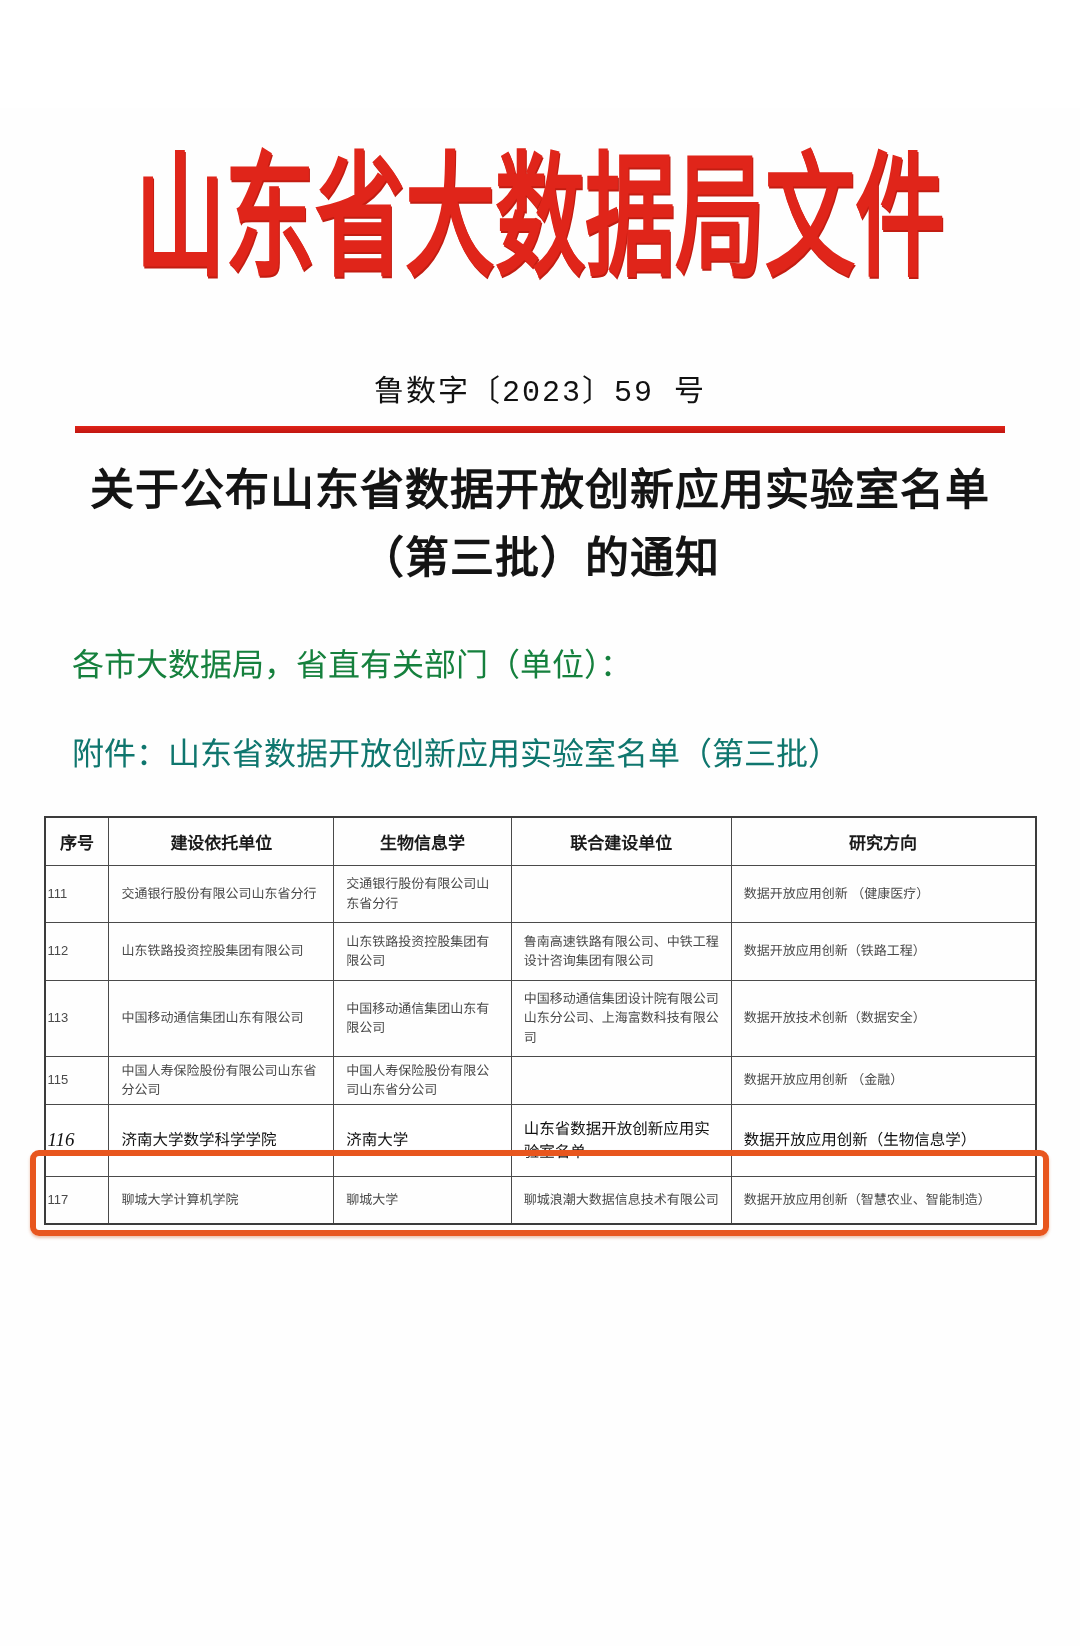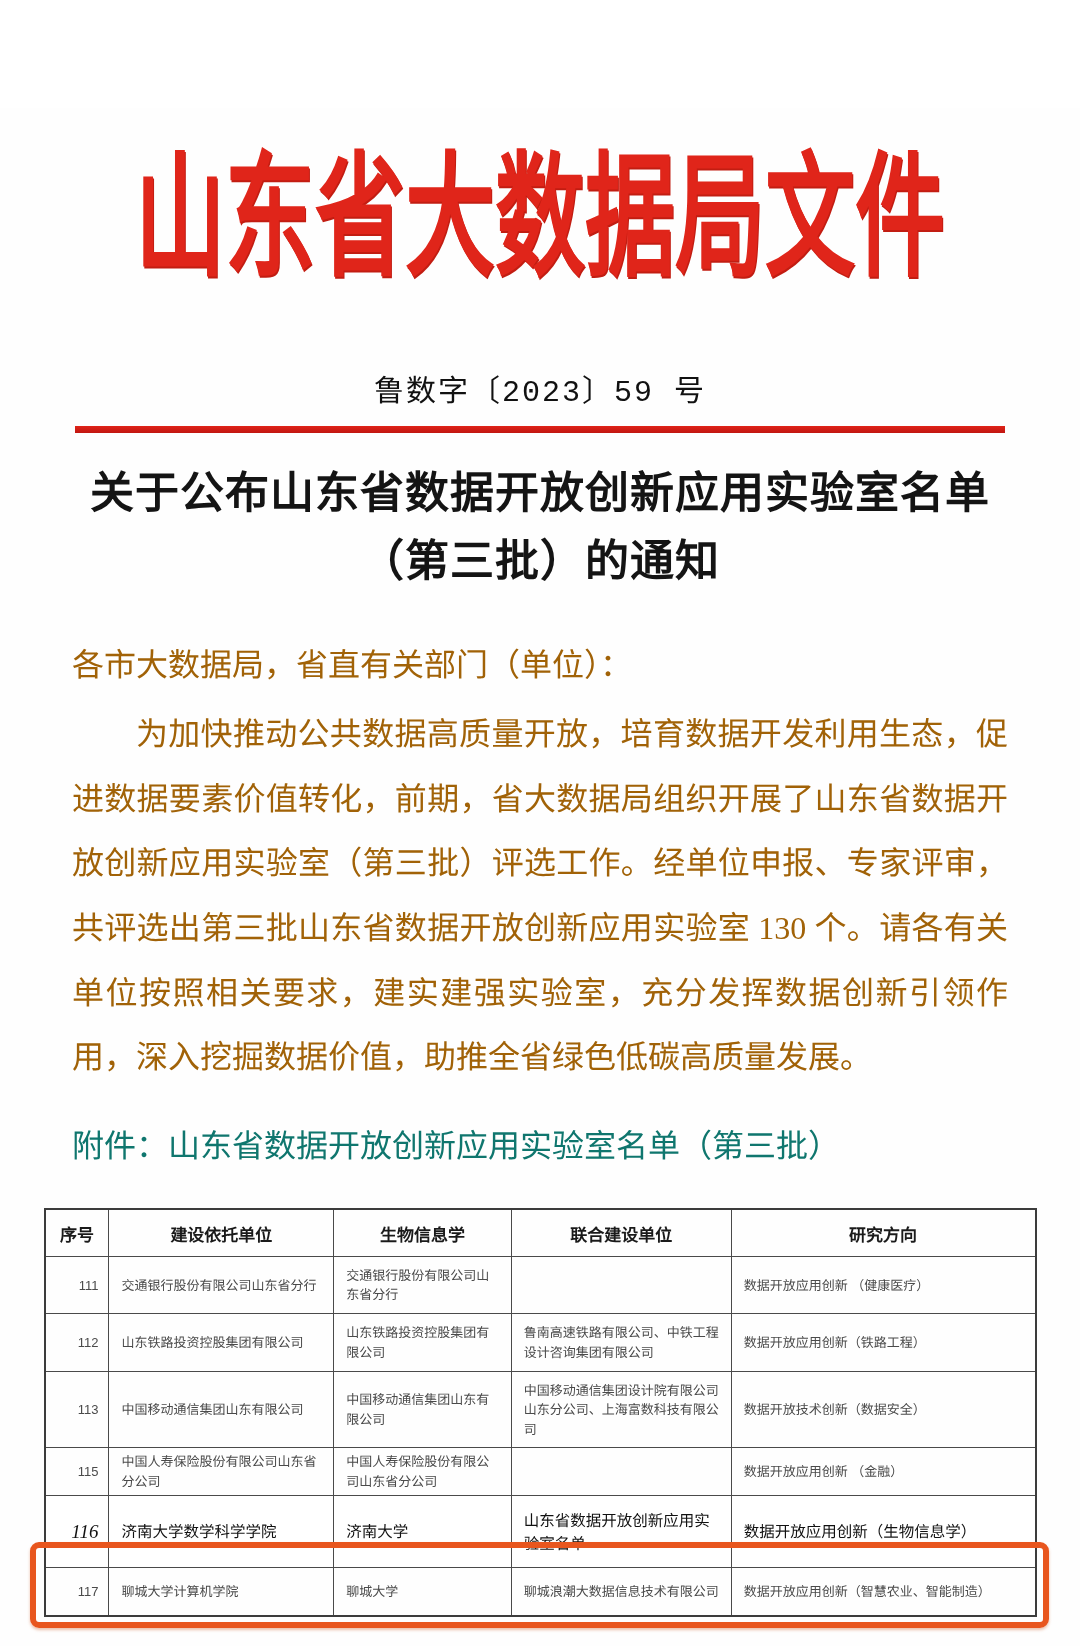--- a/index.html
+++ b/index.html
@@ -43,30 +43,30 @@
 
   
   .notice-title{
     margin-top:26px;
     text-align:center;
     font-weight:bold;
     font-size:44px;
     line-height:1.55;
     color:#141414;
     letter-spacing:1px;
-    font-family:Liberation Sans, sans-serif;
+    font-family:Liberation Mono, monospace;
   }
 
   
   .body-text{
     width:936px;
     margin:38px auto 0 auto;
     font-size:32px;
     line-height:2.02;
-    color:#a16207;
+    color:#15803d;
     filter:blur(0.2px);
   }
   .salutation{margin-bottom:4px;}
   .paragraph{
     text-indent:2em;
     text-align:justify;
   }
   .attachment-line{
     width:936px;
     margin:30px auto 0 auto;
@@ -104,21 +104,21 @@
   .lab-table td{
     border:1px solid #4a4a4a;
     font-family:"Liberation Sans", sans-serif;
     font-size:13px;
     color:#4a4a4a;
     padding:4px 12px;
     vertical-align:middle;
     line-height:1.5;
     filter:blur(0.45px);
   }
-  .lab-table td.cell-no{text-align:right;padding:4px 10px;}
+  .lab-table td.cell-no{text-align:left;padding:4px 2px;}
   .lab-table tr.h-head{height:48px;}
   .lab-table tr.h-r0{height:57px;}
   .lab-table tr.h-r1{height:58px;}
   .lab-table tr.h-r2{height:76px;}
   .lab-table tr.h-r3{height:57px;}
   .lab-table tr.h-r4{height:46px;}
   .lab-table tr.h-r5{height:72px;}
   .lab-table tr.h-r6{height:48px;}
   .lab-table tr.highlight-row td{
     font-family:"Liberation Serif", serif;
@@ -152,21 +152,20 @@
 
   <div class="red-rule"></div>
 
   <div class="notice-title">
     <div>关于公布山东省数据开放创新应用实验室名单</div>
     <div>（第三批）的通知</div>
   </div>
 
   <div class="body-text">
     <div class="salutation">各市大数据局，省直有关部门（单位）：</div>
-    <div class="paragraph">为加快推动公共数据高质量开放，培育数据开发利用生态，促进数据要素价值转化，前期，省大数据局组织开展了山东省数据开放创新应用实验室（第三批）评选工作。经单位申报、专家评审，共评选出第三批山东省数据开放创新应用实验室 130 个。请各有关单位按照相关要求，建实建强实验室，充分发挥数据创新引领作用，深入挖掘数据价值，助推全省绿色低碳高质量发展。</div>
   </div>
 
   <div class="attachment-line">附件：山东省数据开放创新应用实验室名单（第三批）</div>
 
   <div class="table-wrap">
     <table class="lab-table">
       <colgroup>
         <col class="c-no">
           <col class="c-org">
           <col class="c-rec">

